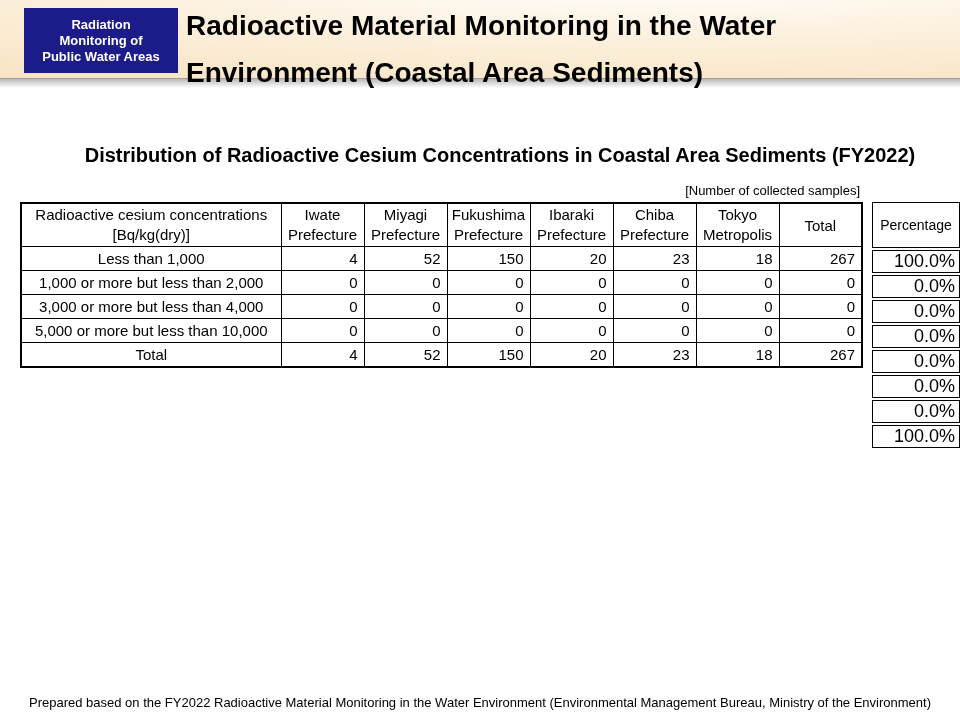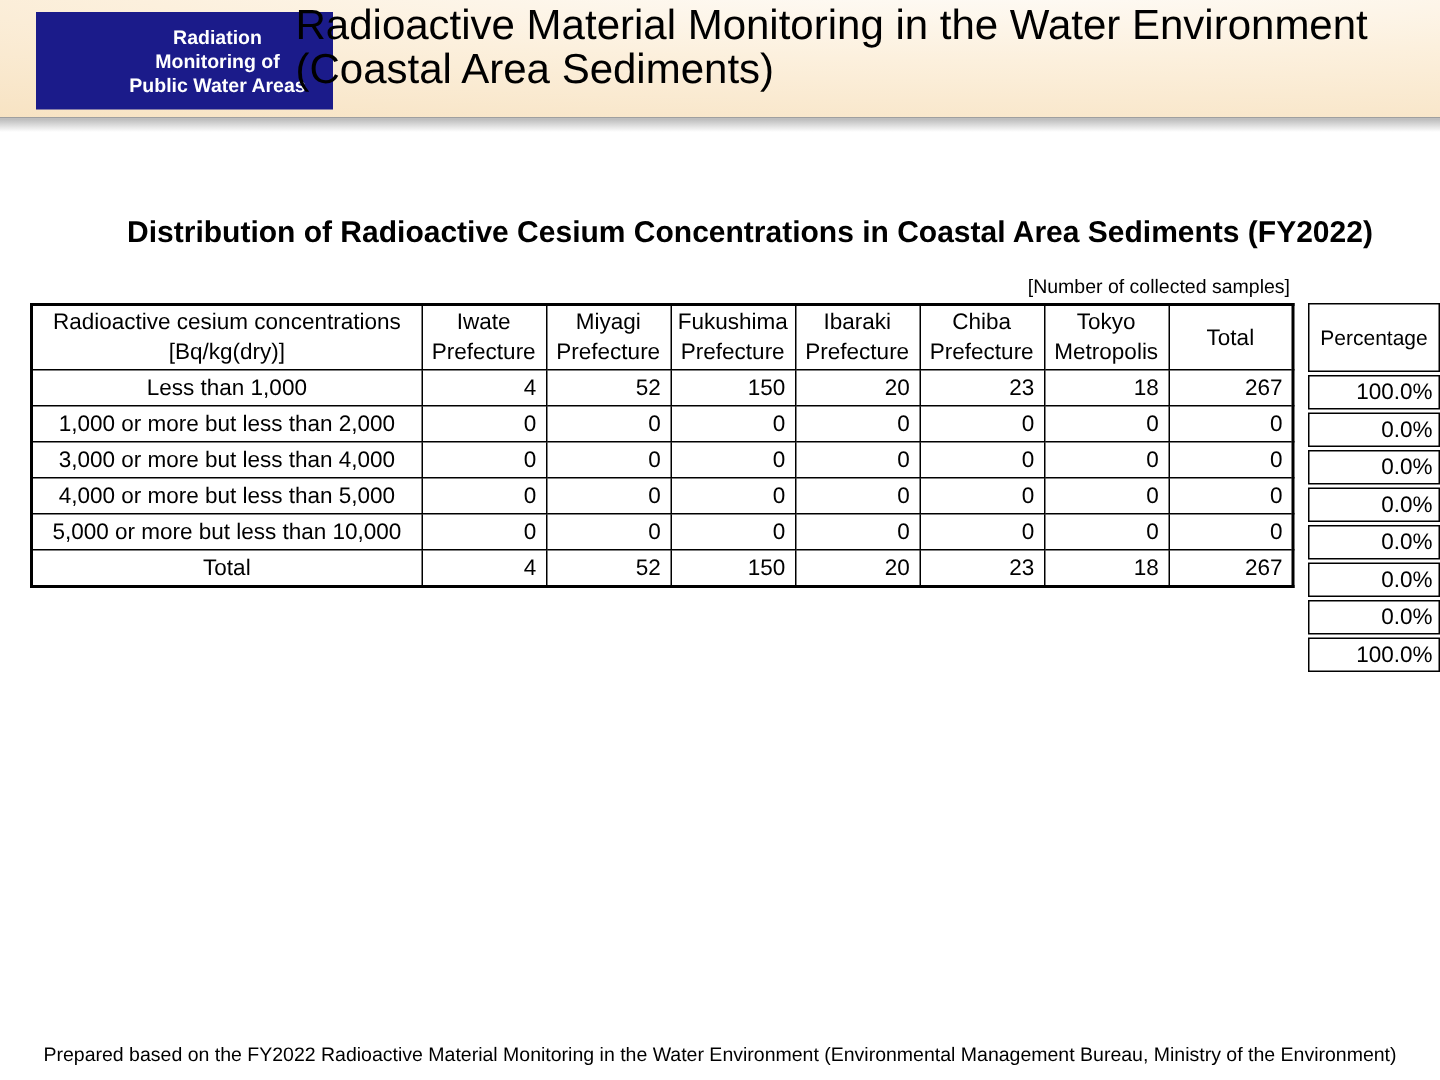--- a/index.html
+++ b/index.html
@@ -18,25 +18,24 @@
   .banner-shadow{
     width:960px;height:9px;
     background:linear-gradient(#b9b9b9, #ffffff);
   }
   .badge{
     position:absolute;left:24px;top:8px;width:154px;height:65px;
     background:#1b1b8a;
     color:#fff;font-weight:bold;font-size:13px;line-height:16px;
     display:flex;flex-direction:column;justify-content:center;align-items:center;
     text-align:center;
-    padding-left:44px;
   }
   .banner-title{
-    position:absolute;left:197px;top:2px;max-width:745px;
-    font-size:28px;line-height:29px;font-weight:normal;color:#000;
+    position:absolute;left:186px;top:2px;max-width:745px;
+    font-size:28px;line-height:47px;font-weight:bold;color:#000;
   }
   
   .section-title{
     margin:56px 0 0 40px;
     font-size:20px;font-weight:bold;white-space:nowrap;text-align:center;
   }
   .samples-note{
     margin:16px 100px 4px 0;
     text-align:right;font-size:13px;
   }
@@ -65,21 +64,21 @@
   
   .pct-col{width:88px;display:flex;flex-direction:column;}
   .pct-head{
     box-sizing:border-box;height:46px;border:1.5px solid #000;
     display:flex;align-items:center;justify-content:center;
     font-size:14px;
   }
   .pct-cell{
     box-sizing:border-box;height:23px;margin-top:2px;border:1.5px solid #000;
     display:flex;align-items:center;justify-content:flex-end;
-    padding-right:4px;font-size:15px;
+    padding-right:4px;font-size:18px;
   }
   
   .footer-note{
     position:absolute;left:0;bottom:10px;width:960px;
     text-align:center;font-size:13px;white-space:nowrap;
   }
 </style>
 </head>
 <body>
 
@@ -167,30 +166,20 @@
         <td class="lbl">3,000 or more but less than 4,000</td>
         <td class="num">0</td>
         <td class="num">0</td>
         <td class="num">0</td>
         <td class="num">0</td>
         <td class="num">0</td>
         <td class="num">0</td>
         <td class="num">0</td>
       </tr>
       <tr>
-        <td class="lbl">4,000 or more but less than 5,000</td>
-        <td class="num">0</td>
-        <td class="num">0</td>
-        <td class="num">0</td>
-        <td class="num">0</td>
-        <td class="num">0</td>
-        <td class="num">0</td>
-        <td class="num">0</td>
-      </tr>
-      <tr>
         <td class="lbl">5,000 or more but less than 10,000</td>
         <td class="num">0</td>
         <td class="num">0</td>
         <td class="num">0</td>
         <td class="num">0</td>
         <td class="num">0</td>
         <td class="num">0</td>
         <td class="num">0</td>
       </tr>
       <tr>

